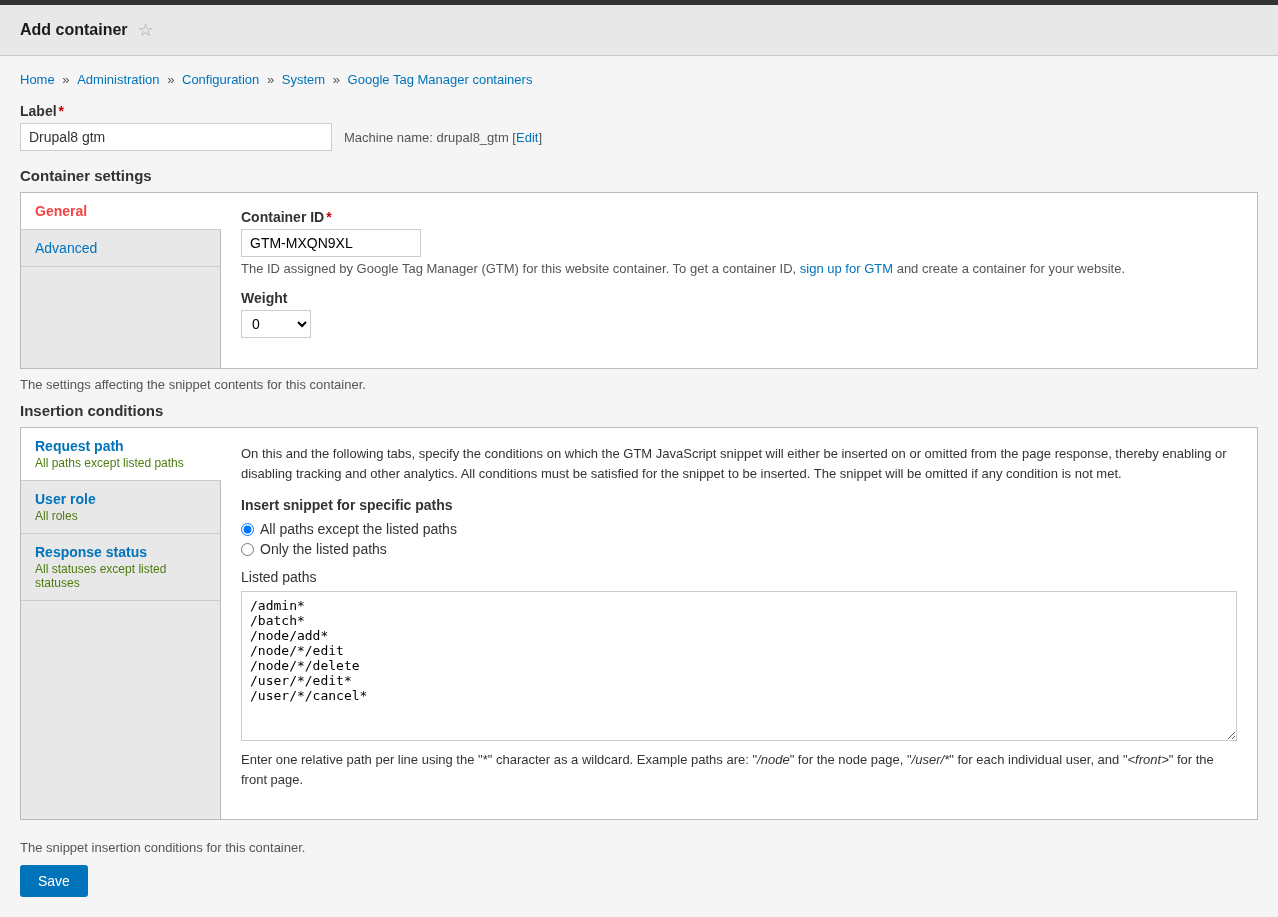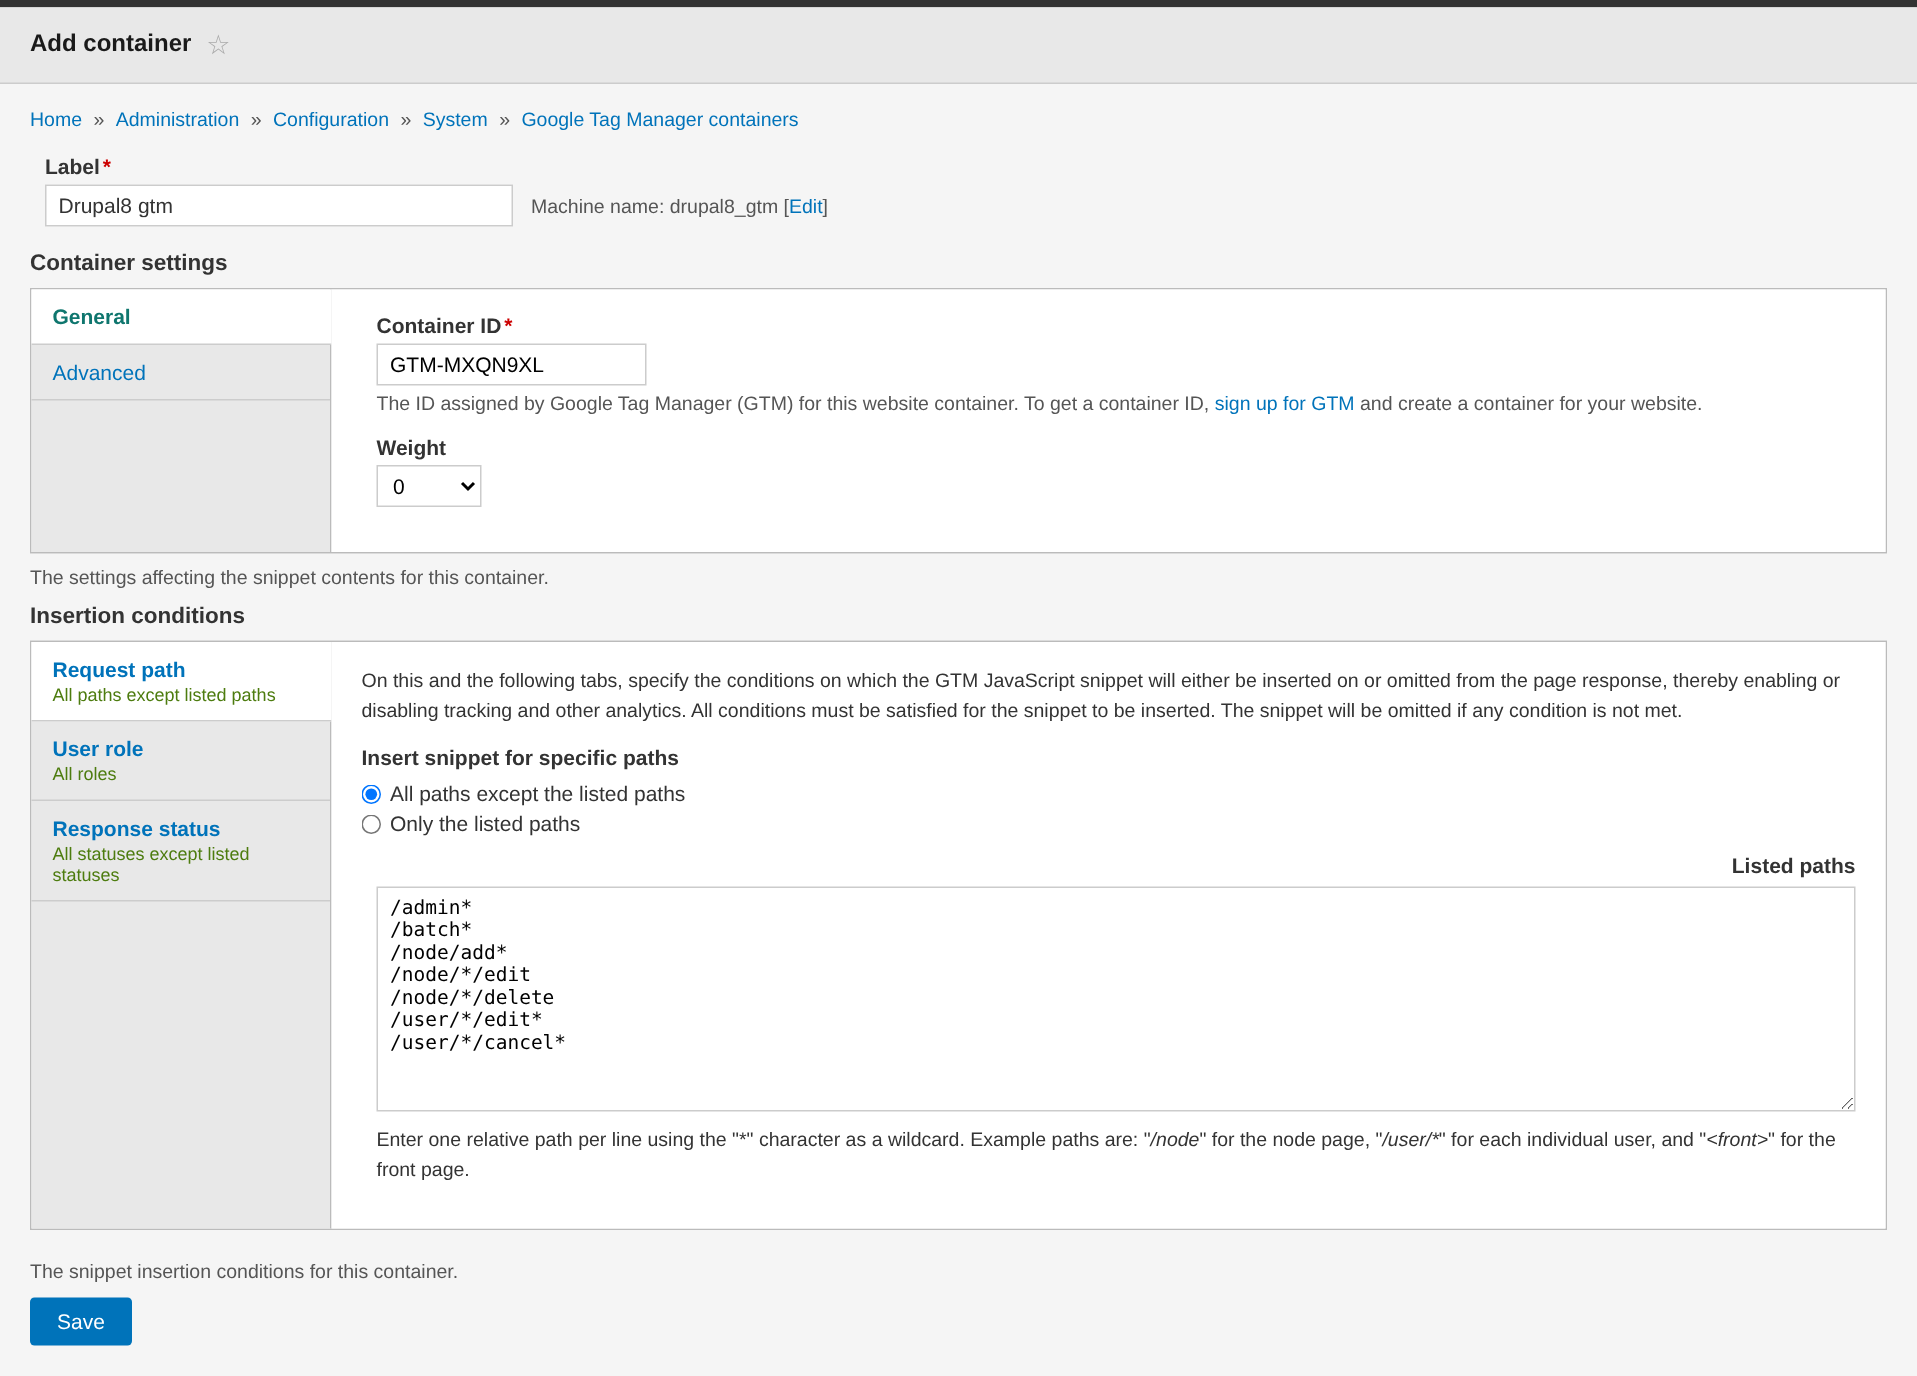--- a/index.html
+++ b/index.html
@@ -112,29 +112,28 @@
     .vtab-item a {
       color: #0073ba;
       text-decoration: none;
     }
     .vtab-item.active {
       background: #fff;
       border-right: none;
       margin-right: -1px;
       font-weight: bold;
     }
-    .vtab-item.active a { color: #0f766e; }
+    .vtab-item.active a { color: #ef4444; }
     .vtab-content {
       flex: 1;
       padding: 16px 20px;
       background: #fff;
     }
     .field-row {
       margin-bottom: 14px;
-      margin-left: 10px;
     }
     .field-label {
       font-weight: bold;
       margin-bottom: 4px;
       display: block;
     }
     .field-hint {
       font-size: 13px;
       color: #555;
       margin-top: 4px;
@@ -216,24 +215,23 @@
     }
     .radio-row {
       display: flex;
       align-items: center;
       gap: 6px;
       margin-bottom: 4px;
       font-size: 14px;
     }
     .radio-row input[type="radio"] { margin: 0; }
     .listed-paths-label {
-      font-weight: bold;
+      font-weight: normal;
       margin-bottom: 6px;
       display: block;
-      text-align: right;
     }
     .listed-paths-textarea {
       width: 100%;
       height: 150px;
       border: 1px solid #ccc;
       padding: 6px 8px;
       font-size: 13px;
       font-family: monospace;
       resize: vertical;
       background: #fff;

